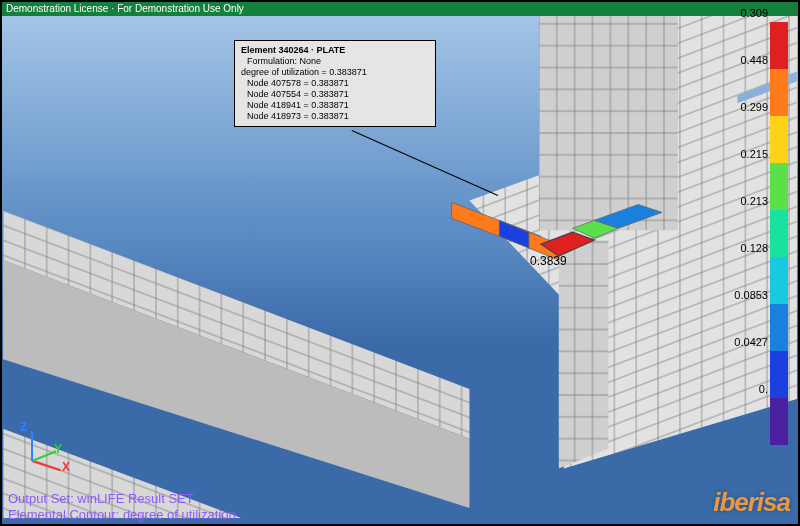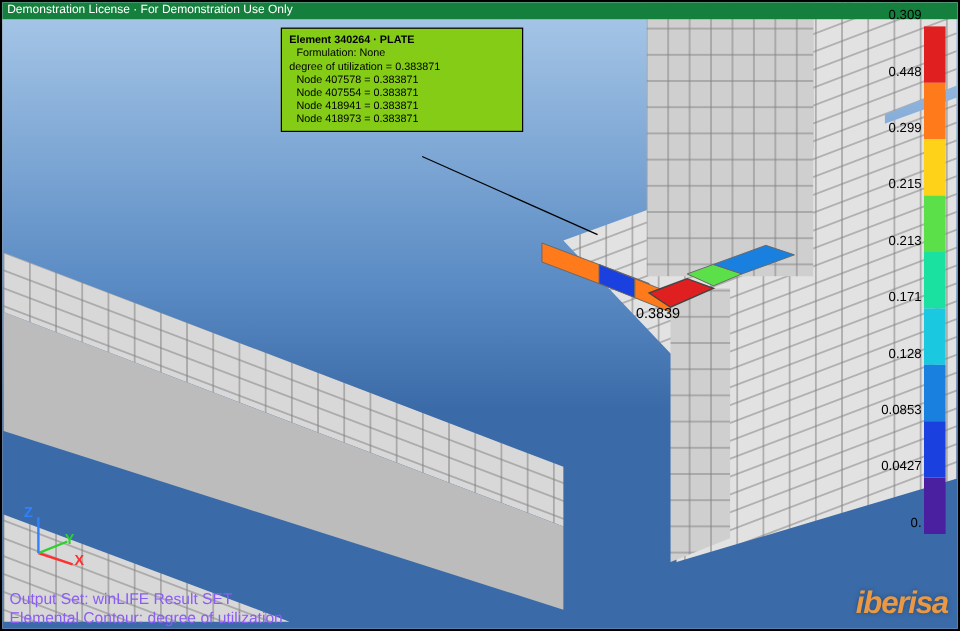--- a/index.html
+++ b/index.html
@@ -1,21 +1,21 @@
 <!DOCTYPE html>
 <html><head>
 <meta charset="utf-8">
 <style>
   html,body{margin:0;padding:0;width:800px;height:526px;overflow:hidden;font-family:Arial,Helvetica,sans-serif;background:#fff;}
   .viewport{position:absolute;top:0;left:0;width:800px;height:526px;border:2px solid #000;box-sizing:border-box;}
   .sky{position:absolute;top:0;left:0;right:0;height:100%;background:linear-gradient(to bottom,#a8c8e8 0%,#5a8bc4 45%,#3a6ba8 65%,#3a6ba8 100%);}
   .top-banner{position:absolute;top:0;left:0;right:0;height:14px;background:#15803d;color:#fff;font-size:10px;line-height:14px;padding-left:4px;}
   .mesh-img{position:absolute;top:0;left:0;width:100%;height:100%;pointer-events:none;}
   
-  .tooltip{position:absolute;top:21px;left:232px;width:188px;background:#84cc16;border:1px solid #000;font-size:9px;line-height:11px;padding:4px 6px;box-shadow:none;}
+  .tooltip{position:absolute;top:38px;left:232px;width:188px;background:#e5e5e5;border:1px solid #000;font-size:9px;line-height:11px;padding:4px 6px;box-shadow:none;}
   .tooltip .ttl{font-weight:bold;}
   .tooltip .ind{padding-left:6px;}
   .tooltip-leader{position:absolute;top:128px;left:350px;width:160px;height:1px;border-top:1px solid #000;transform-origin:0 0;transform:rotate(24deg);}
   
   .legend{position:absolute;top:6px;right:6px;width:88px;}
   .legend .tick{font-size:11px;color:#000;text-align:right;padding-right:24px;height:47px;line-height:10px;box-sizing:border-box;}
   .legend .bar{position:absolute;top:14px;right:4px;width:18px;}
   .legend .seg{width:18px;height:47px;}
   
   .peak-label{position:absolute;top:252px;left:528px;font-size:12px;color:#000;}
@@ -90,21 +90,20 @@
   </div>
 
   <div class="peak-label">0.3839</div>
 
   <div class="legend">
     <div class="tick">0.309</div>
     <div class="tick">0.448</div>
     <div class="tick">0.299</div>
     <div class="tick">0.215</div>
     <div class="tick">0.213</div>
-    <div class="tick">0.171</div>
     <div class="tick">0.128</div>
     <div class="tick">0.0853</div>
     <div class="tick">0.0427</div>
     <div class="tick">0.</div>
     <div class="bar">
       <div class="seg" style="background:#e02020;"></div>
       <div class="seg" style="background:#ff7a1a;"></div>
       <div class="seg" style="background:#ffd21a;"></div>
       <div class="seg" style="background:#5ce04a;"></div>
       <div class="seg" style="background:#1ae0a0;"></div>

